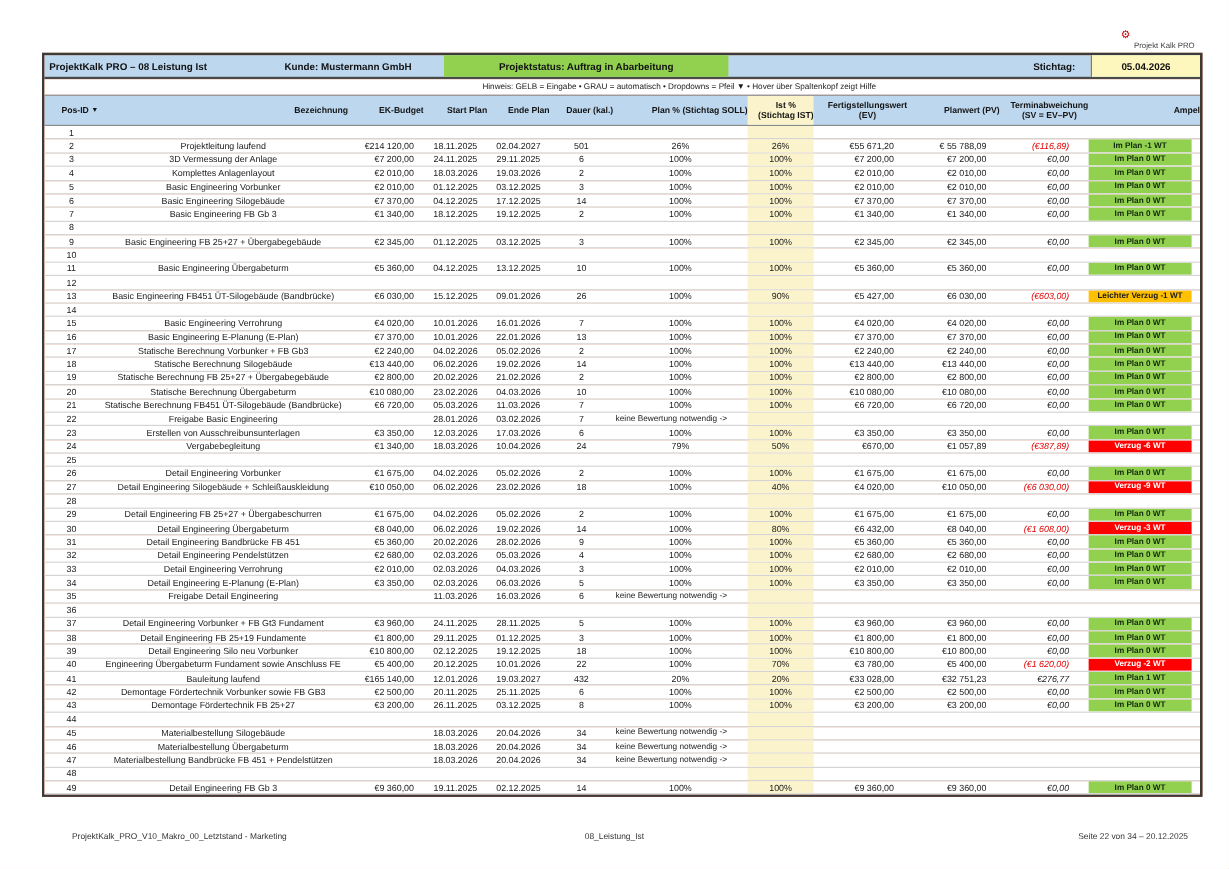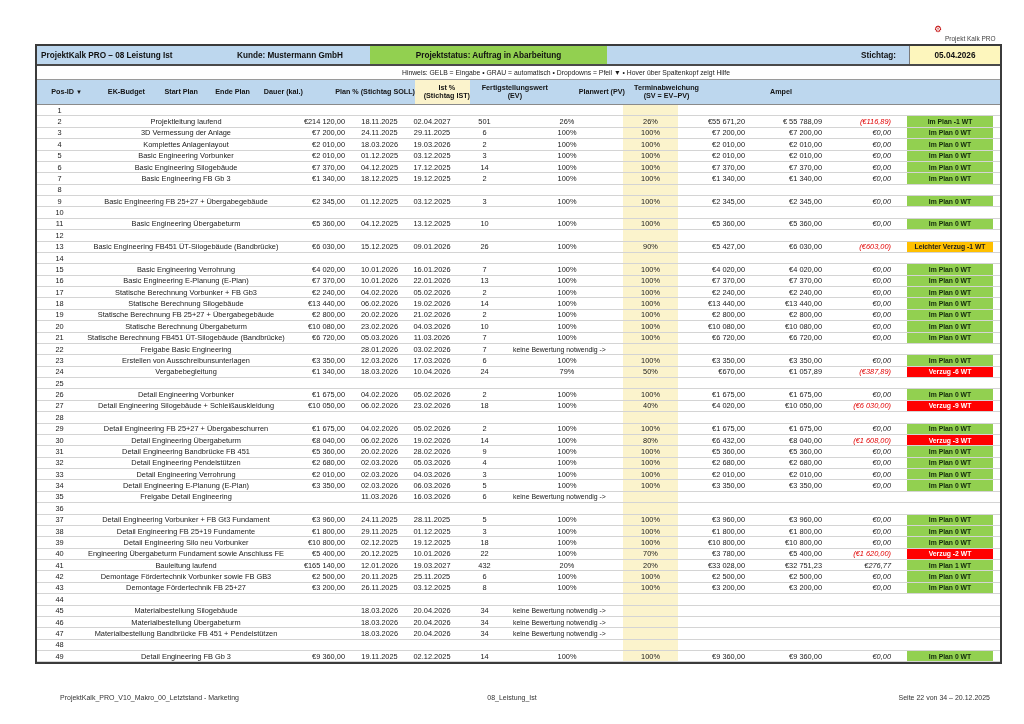--- a/index.html
+++ b/index.html
@@ -81,20 +81,21 @@
       <div class="t-cell t3">Kunde: Mustermann GmbH</div>
       <div class="t-cell t-status">Projektstatus: Auftrag in Abarbeitung</div>
       <div class="t-cell t-stichtag-label">Stichtag:</div>
       <div class="t-cell t-stichtag">05.04.2026</div>
     </div>
 
     <div class="hintbar">Hinweis: GELB = Eingabe • GRAU = automatisch • Dropdowns = Pfeil ▼ • Hover über Spaltenkopf zeigt Hilfe</div>
 
     <div class="thead" id="thead">
         <div class="hcell c-pos">Pos-ID<span class="arrow">▼</span></div>
+        <div class="hcell c-name">Bezeichnung</div>
         <div class="hcell c-budget">EK-Budget</div>
         <div class="hcell c-start">Start Plan</div>
         <div class="hcell c-end">Ende Plan</div>
         <div class="hcell c-days">Dauer (kal.)</div>
         <div class="hcell c-plan">Plan % (Stichtag SOLL)</div>
         <div class="hcell c-ist">Ist %
 (Stichtag IST)</div>
         <div class="hcell c-ev">Fertigstellungswert
 (EV)</div>
         <div class="hcell c-pv">Planwert (PV)</div>

